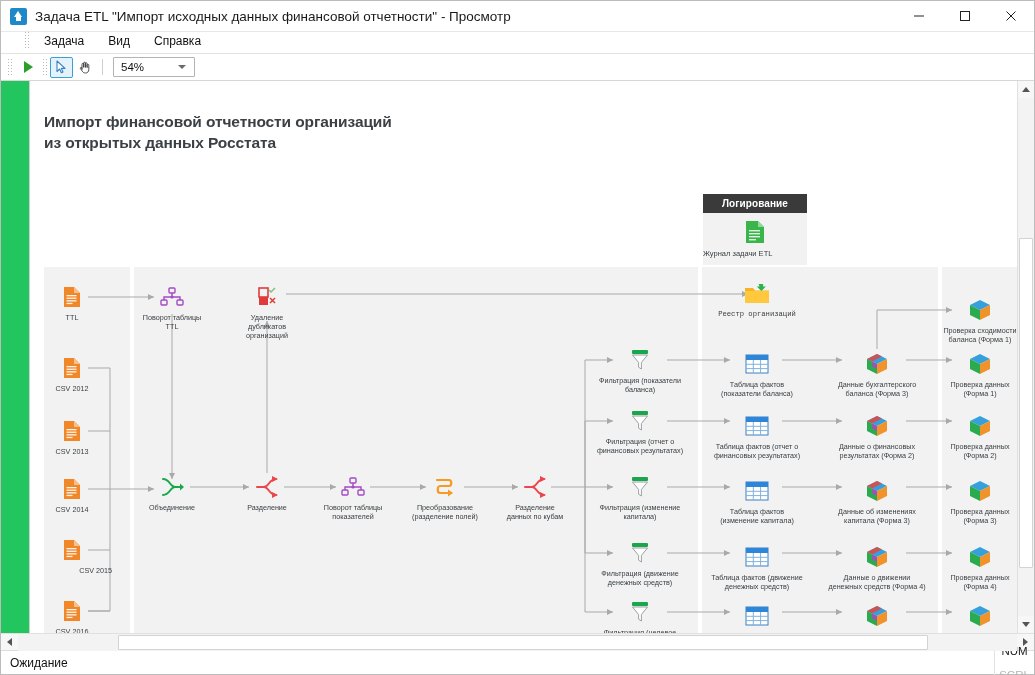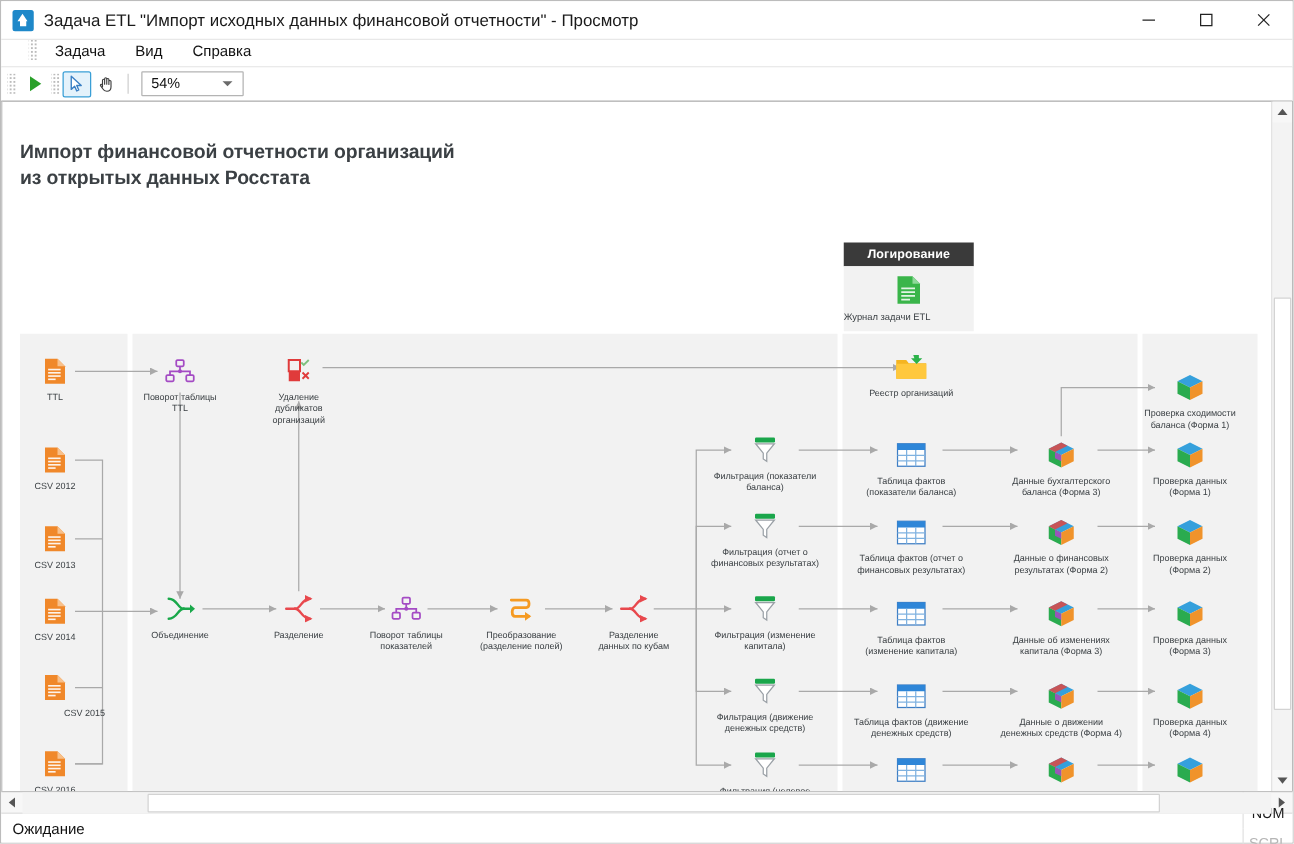--- a/index.html
+++ b/index.html
@@ -106,21 +106,22 @@
     margin-left: auto; margin-right: 8px;
     width: 0; height: 0;
     border-left: 4px solid transparent; border-right: 4px solid transparent;
     border-top: 4px solid #6a6a6a;
   }
 
   
   .canvas-wrap {
     flex: 1 1 auto; position: relative;
     display: flex; overflow: hidden;
-    background: #404040;
+    background: #22c55e;
+    padding-left: 28px;
   }
   .canvas {
     position: relative; flex: 1 1 auto;
     background: #ffffff; overflow: hidden;
     border-left: 1px solid #cfcfcf;
   }
 
   
   .vscroll {
     width: 17px; flex: 0 0 17px;
@@ -598,21 +599,21 @@
             <div class="node" style="left: 560px; top: 518px; width: 100px;">
               <div class="node-ico">
                 <svg width="22" height="24" viewBox="0 0 22 24">
                   <rect x="3" y="2" width="16" height="4" rx="1" fill="#1aa64b"></rect>
                   <path d="M3.5,7 H18.5 L12.4,14.5 V21 L9.6,19.2 V14.5 Z" fill="#ffffff" stroke="#9aa0a6" stroke-width="1"></path>
                 </svg>
               </div>
               <div class="node-label">Фильтрация (целевое
 использования капитала)</div>
             </div>
-            <div class="node" style="left: 671px; top: 200px; width: 112px;">
+            <div class="node" style="left: 671px; top: 200px; width: 112px; font-family: Liberation Mono, monospace;">
               <div class="node-ico">
                 <svg width="26" height="22" viewBox="0 0 26 22">
                   <path d="M1,5 H9 L11,7.5 H25 V20 H1 Z" fill="#f5b521"></path>
                   <path d="M1,8 H25 V20 H1 Z" fill="#ffc83d"></path>
                   <path d="M14,1 h5 v3 h3 l-5,5 l-5,-5 h3 z" fill="#2cb34a" transform="translate(2,0) scale(0.9)"></path>
                 </svg>
               </div>
               <div class="node-label">Реестр организаций</div>
             </div>
             <div class="node" style="left: 671px; top: 270px; width: 112px;">

